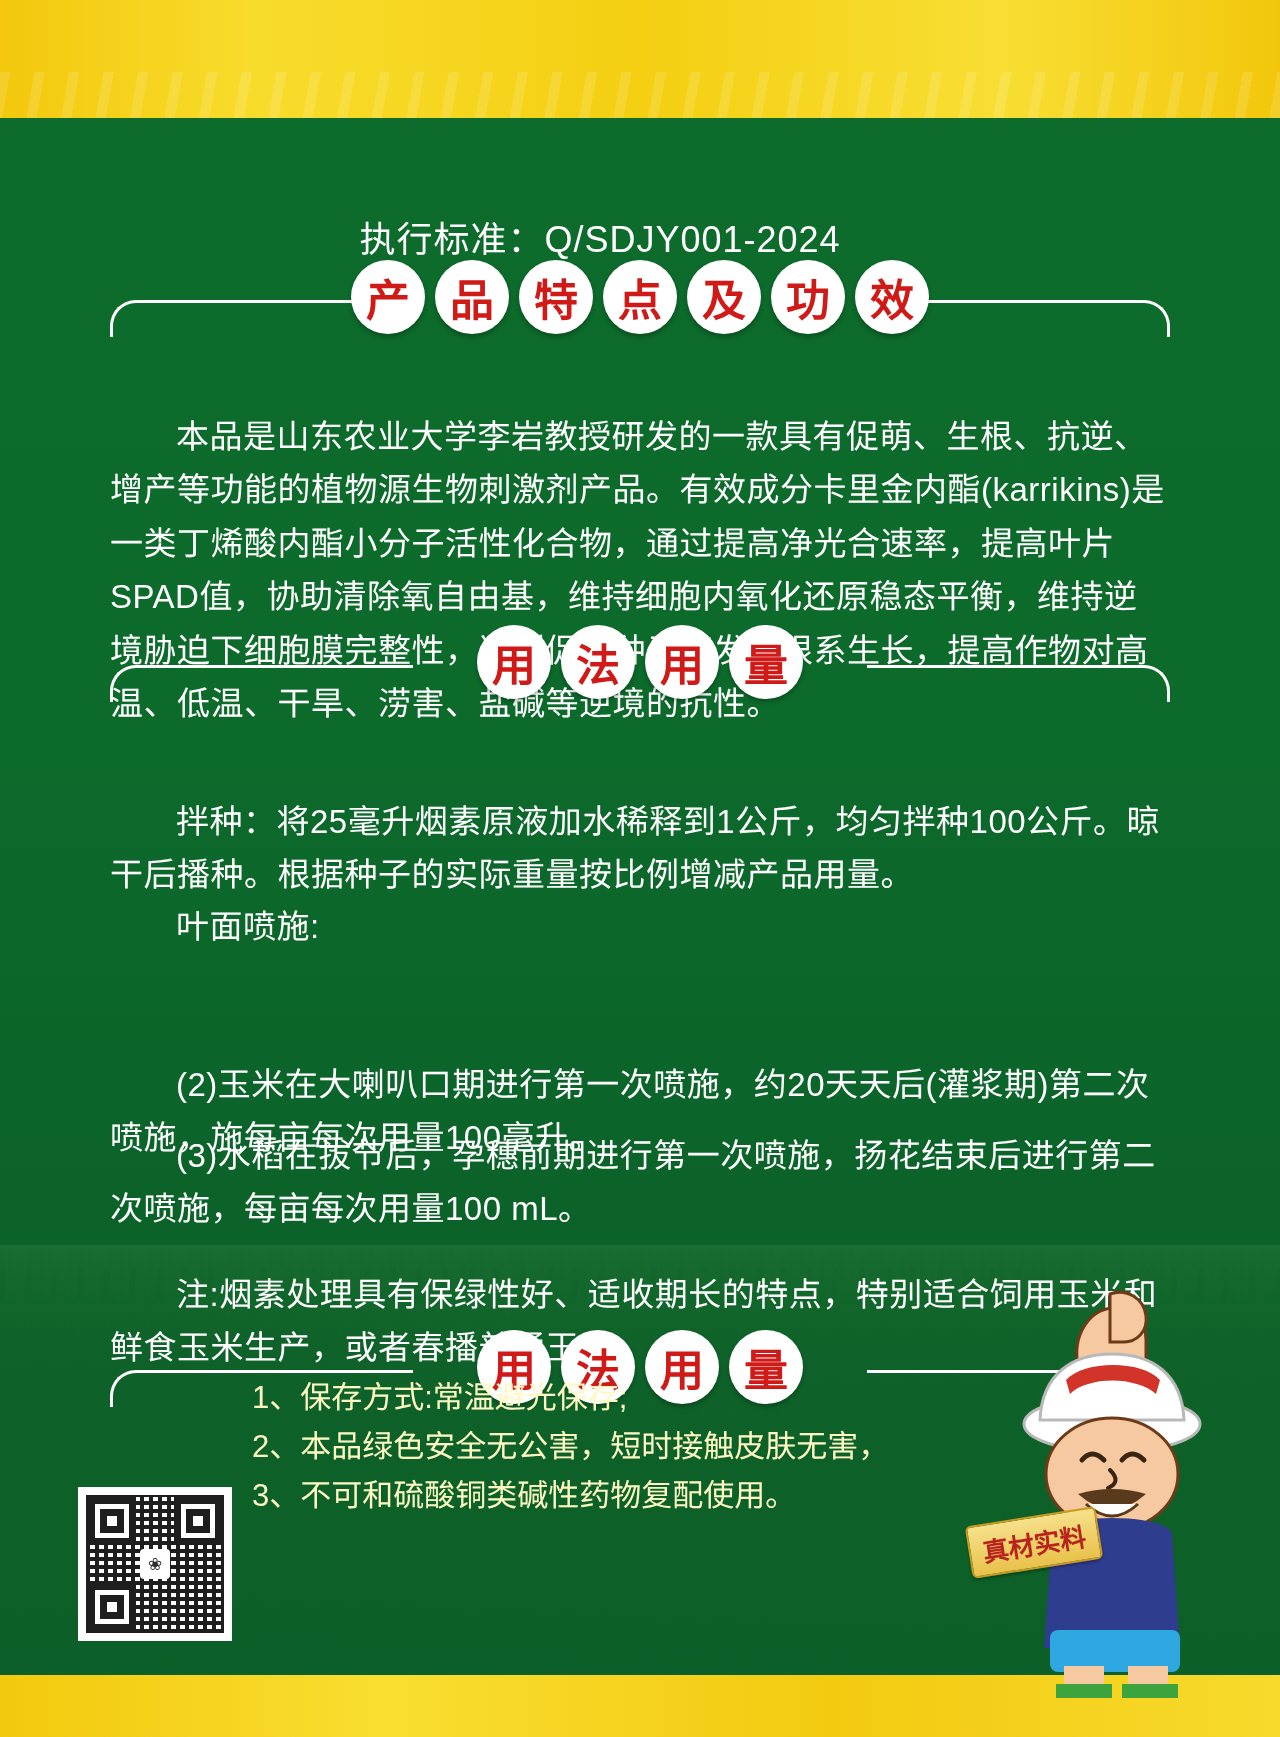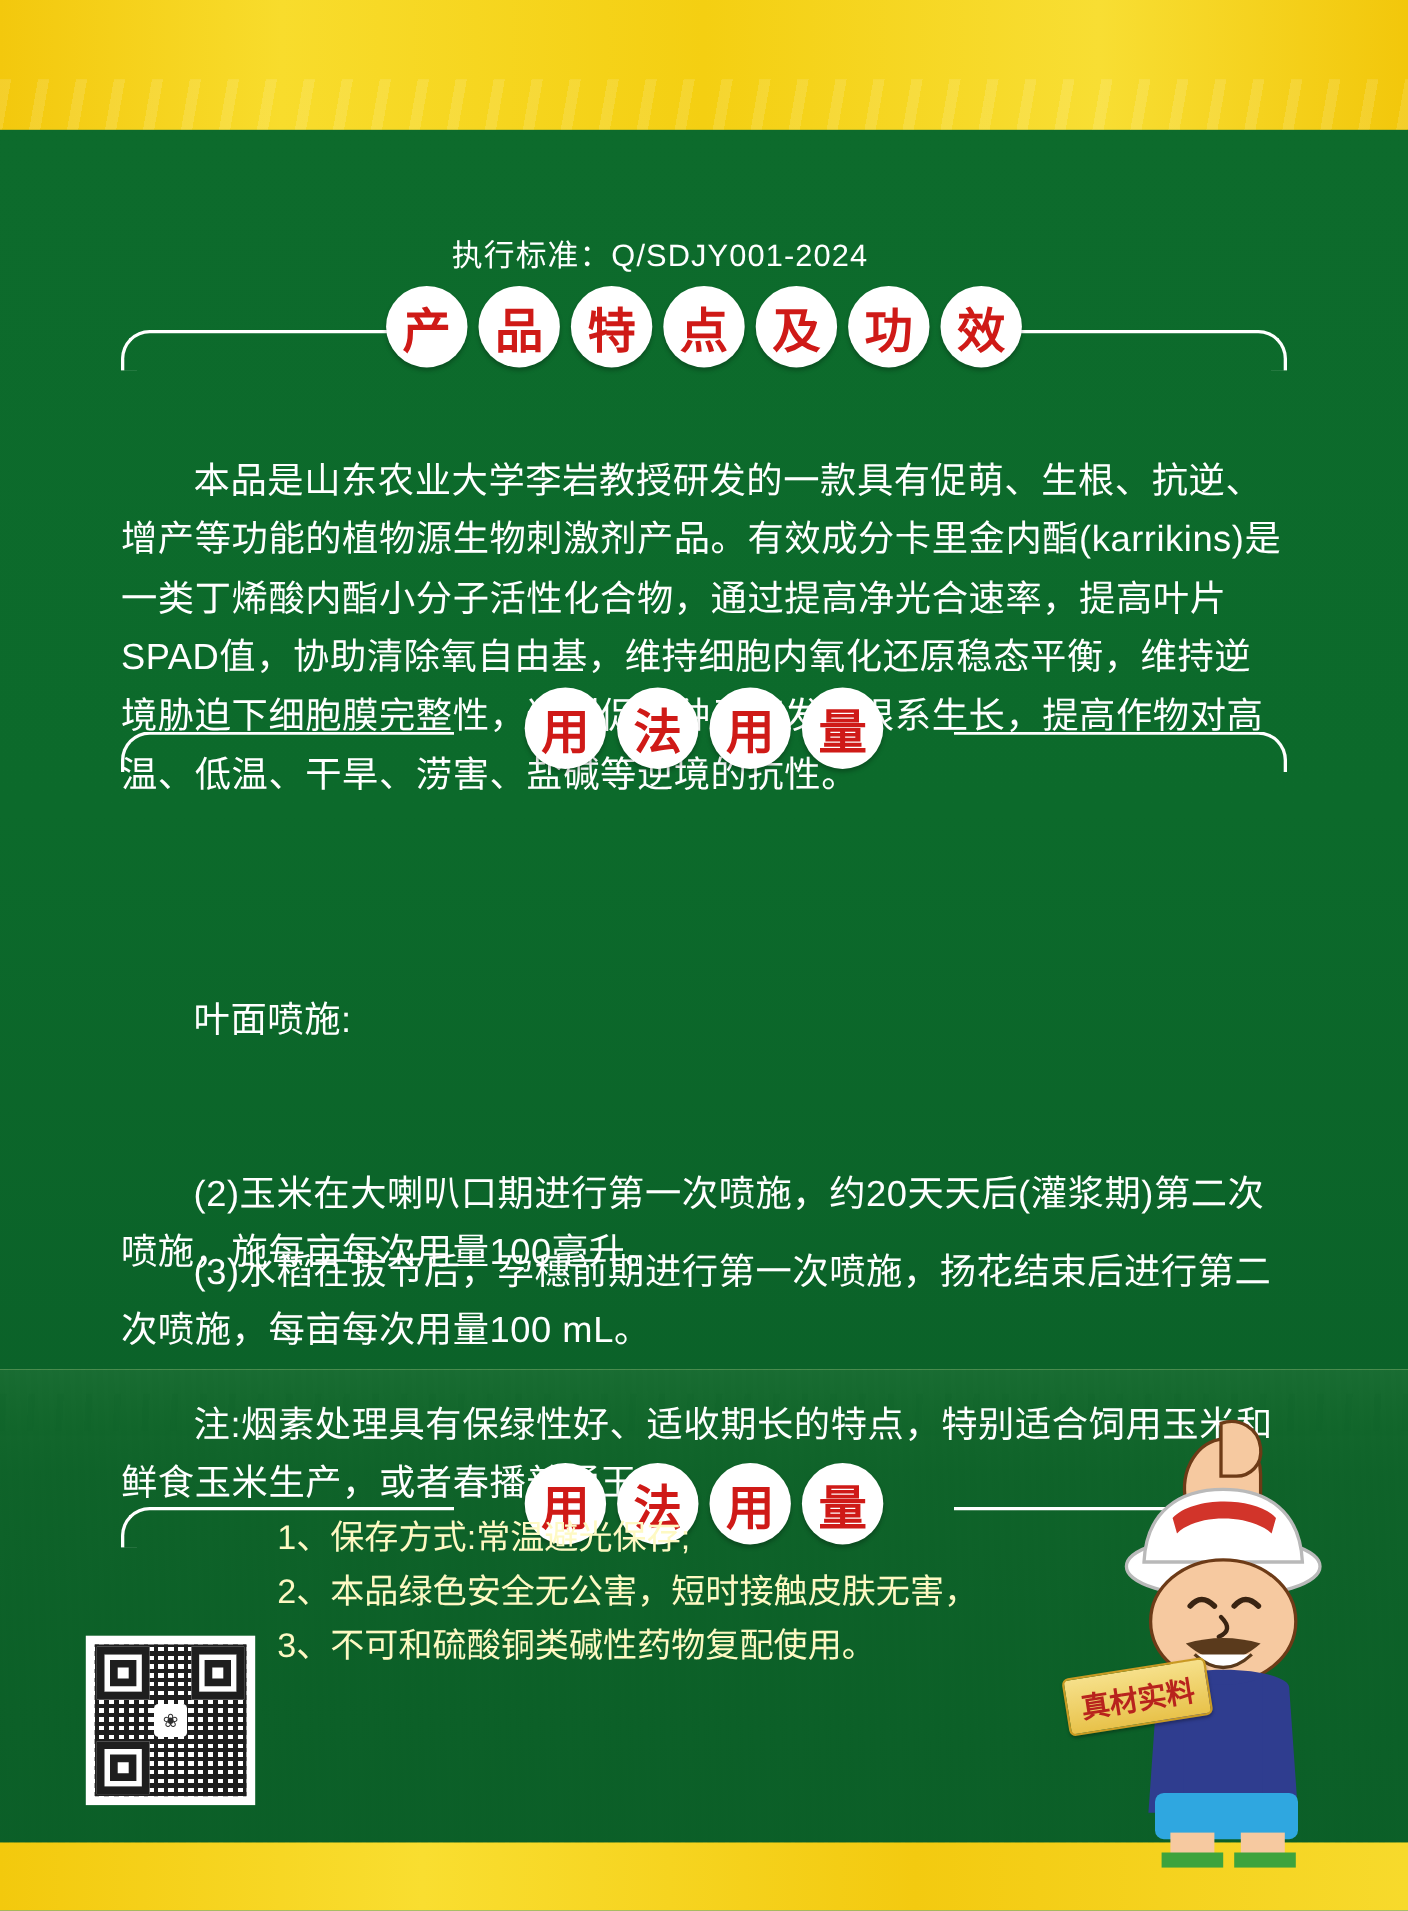--- a/index.html
+++ b/index.html
@@ -105,21 +105,21 @@
       -2px 2px 0 #ffffff,
       5px 6px 8px rgba(0,0,0,.35);
     white-space: nowrap;
   }
   .standard {
     position: absolute;
     left: 0; top: 210px;
     width: 1200px;
     text-align: center;
     color: #ffffff;
-    font-size: 28px;
+    font-size: 36px;
     letter-spacing: 1px;
   }
   
   .section-header {
     position: absolute;
     left: 110px;
     width: 1060px;
     height: 80px;
   }
   .rule-left, .rule-right {
@@ -296,20 +296,21 @@
     <div class="rule-left"></div>
     <div class="rule-right"></div>
     <div class="badges">
       <div class="badge">用</div>
       <div class="badge">法</div>
       <div class="badge">用</div>
       <div class="badge">量</div>
     </div>
   </div>
 
+  <div class="body-text indent" style="left:110px; top:795px; width:1058px;">拌种：将25毫升烟素原液加水稀释到1公斤，均匀拌种100公斤。晾干后播种。根据种子的实际重量按比例增减产品用量。</div>
   <div class="body-text indent" style="left:110px; top:900px; width:1058px;">叶面喷施:</div>
   <div class="body-text indent" style="left:110px; top:1058px; width:1058px;">(2)玉米在大喇叭口期进行第一次喷施，约20天天后(灌浆期)第二次喷施，施每亩每次用量100毫升。</div>
   <div class="body-text indent" style="left:110px; top:1129px; width:1058px;">(3)水稻在拔节后，孕穗前期进行第一次喷施，扬花结束后进行第二次喷施，每亩每次用量100 mL。</div>
   <div class="body-text indent" style="left:110px; top:1268px; width:1058px;">注:烟素处理具有保绿性好、适收期长的特点，特别适合饲用玉米和鲜食玉米生产，或者春播普通玉米。</div>
 
   <div class="section-header" style="top:1330px;">
     <div class="rule-left"></div>
     <div class="rule-right"></div>
     <div class="badges">
       <div class="badge">用</div>

